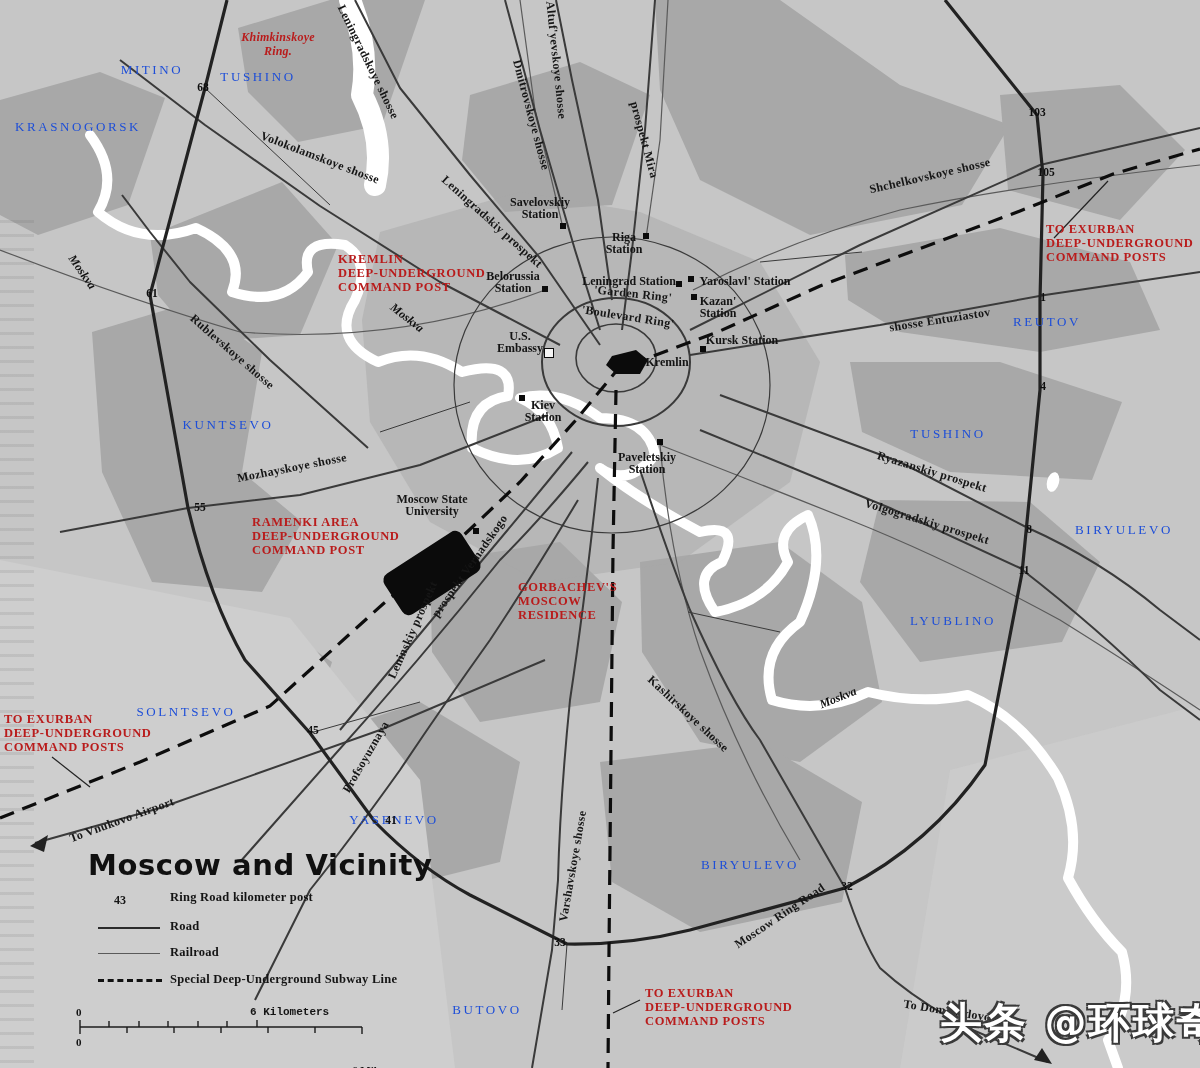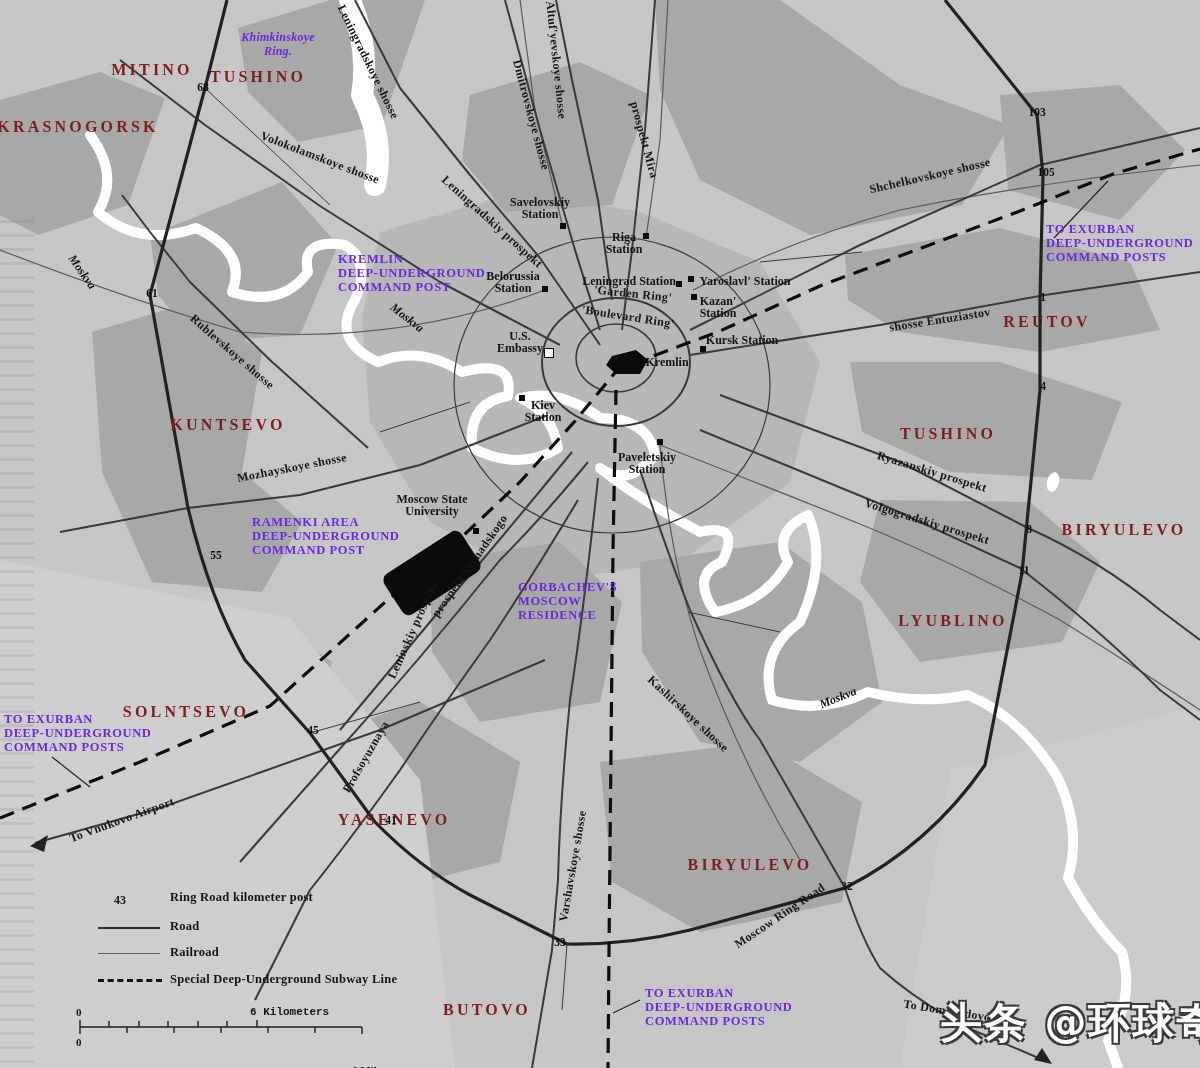--- a/index.html
+++ b/index.html
@@ -3,27 +3,27 @@
 <meta charset="utf-8">
 <style>
   html,body{margin:0;padding:0;background:#888;}
   #map{
     position:relative;width:1200px;height:1068px;background:#c6c6c6;
     overflow:hidden;font-family:"Liberation Serif",serif;color:#141414;
   }
   #basemap{position:absolute;left:0;top:0;}
   .lbl{position:absolute;transform:translate(-50%,-50%) rotate(var(--r,0deg));
        white-space:nowrap;pointer-events:none;}
-  .district{font-weight:bold;font-size:16px;letter-spacing:.2em;color:#7f1d1d;}
+  .district{font-weight:normal;font-size:13px;letter-spacing:.2em;color:#1d4ed8;}
   .road-label{font-weight:bold;font-size:12px;color:#161616;letter-spacing:.03em;}
   .water-label{font-weight:bold;font-style:italic;font-size:12px;color:#101010;}
   .km-post{font-weight:bold;font-size:11.5px;color:#0e0e0e;}
   .station{font-weight:bold;font-size:12px;line-height:11.5px;text-align:center;}
   .annotation{position:absolute;font-weight:bold;font-size:12.5px;line-height:14px;
-       letter-spacing:.05em;color:#6d28d9;white-space:nowrap;}
+       letter-spacing:.05em;color:#b91c1c;white-space:nowrap;}
   .annotation.centered{transform:translate(-50%,0);text-align:center;font-style:italic;
        letter-spacing:.02em;font-size:12px;}
   .marker{position:absolute;width:6px;height:6px;background:#0b0b0b;
        transform:translate(-50%,-50%);}
   .marker.w{width:8px;height:8px;background:#f4f4f4;border:1.5px solid #0b0b0b;}
   #title{position:absolute;left:88px;top:848px;font-family:"DejaVu Sans",sans-serif;
        font-weight:bold;font-size:29px;letter-spacing:.02em;color:#101010;}
   
   #legend{position:absolute;left:80px;top:890px;width:380px;}
   .legend-row{position:absolute;height:18px;}
@@ -146,20 +146,21 @@
       <polygon points="30,846 48,835 44,852"></polygon>
       <polygon points="1052,1064 1034,1060 1042,1048"></polygon>
     </g>
 
     <rect x="386" y="549" width="92" height="48" rx="8" fill="#0b0b0b" transform="rotate(-33 432 573)"></rect>
     <path fill="#0b0b0b" d="M612,356 L636,350 L648,360 L640,374 L616,374 L606,365 Z"></path>
   </svg>
 
   <div id="bleed"></div>
 
+  <div id="title">Moscow and Vicinity</div>
 
   <div id="legend">
     <div class="legend-row" style="top:0;left:0;width:380px;">
       <span class="legend-sym"><span class="sym-num">43</span></span>
       <span class="legend-text">Ring Road kilometer post</span>
     </div>
     <div class="legend-row" style="top:29px;left:0;width:380px;">
       <span class="legend-sym">
           <span class="sym-line"></span>
         </span>
@@ -236,21 +237,21 @@
       <div class="lbl road-label" style="left: 780px; top: 916px; --r: -34deg;">Moscow Ring Road</div>
       <div class="lbl road-label" style="left: 122px; top: 820px; --r: -20deg;">To Vnukovo Airport</div>
       <div class="lbl road-label" style="left: 947px; top: 1011px; --r: 9deg;">To Domodedovo</div>
       <div class="lbl road-label" style="left: 633px; top: 294px; --r: 6deg;">'Garden Ring'</div>
       <div class="lbl road-label" style="left: 628px; top: 317px; --r: 9deg;">'Boulevard Ring'</div>
       <div class="lbl water-label" style="left: 82px; top: 272px; --r: 55deg;">Moskva</div>
       <div class="lbl water-label" style="left: 407px; top: 318px; --r: 38deg;">Moskva</div>
       <div class="lbl water-label" style="left: 838px; top: 698px; --r: -22deg;">Moskva</div>
       <div class="lbl km-post" style="left: 203px; top: 87px;">68</div>
       <div class="lbl km-post" style="left: 152px; top: 293px; text-align: center;">61</div>
-      <div class="lbl km-post" style="left: 216px; top: 507px; margin-top: 48px;">55</div>
+      <div class="lbl km-post" style="left: 200px; top: 507px;">55</div>
       <div class="lbl km-post" style="left: 313px; top: 730px;">45</div>
       <div class="lbl km-post" style="left: 391px; top: 820px;">41</div>
       <div class="lbl km-post" style="left: 560px; top: 942px;">33</div>
       <div class="lbl km-post" style="left: 847px; top: 886px;">32</div>
       <div class="lbl km-post" style="left: 1024px; top: 570px;">11</div>
       <div class="lbl km-post" style="left: 1029px; top: 529px;">8</div>
       <div class="lbl km-post" style="left: 1043px; top: 386px;">4</div>
       <div class="lbl km-post" style="left: 1043px; top: 297px;">1</div>
       <div class="lbl km-post" style="left: 1046px; top: 172px;">105</div>
       <div class="lbl km-post" style="left: 1037px; top: 112px;">103</div>

